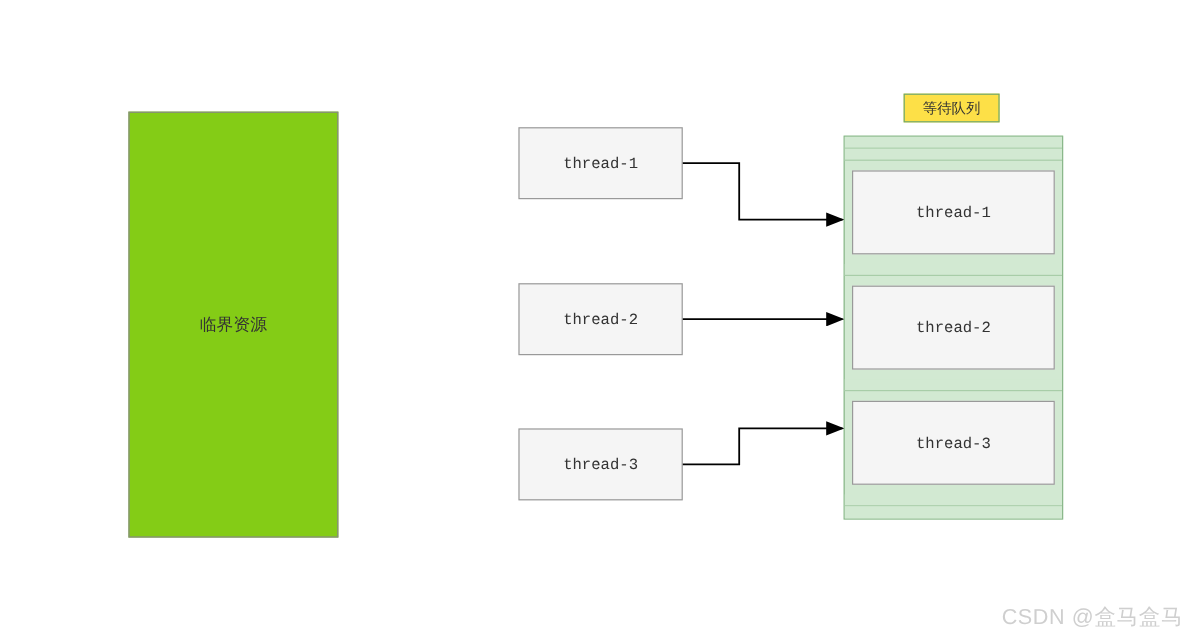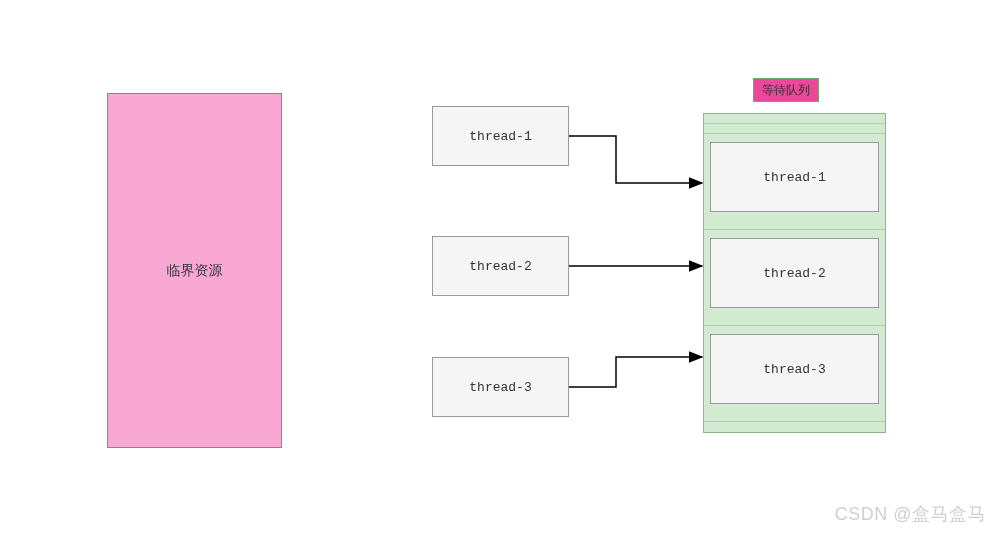--- a/index.html
+++ b/index.html
@@ -9,21 +9,21 @@
       position: relative;
       background: #ffffff;
       font-family: "Microsoft YaHei", "SimSun", Arial, sans-serif;
     }
     .critical-resource {
       position: absolute;
       left: 107px;
       top: 93px;
       width: 175px;
       height: 355px;
-      background: #f9a8d4;
+      background: #84cc16;
       border: 1px solid #888;
       display: flex;
       align-items: center;
       justify-content: center;
       font-size: 14px;
       color: #333;
     }
     .thread-box {
       position: absolute;
       width: 137px;
@@ -34,23 +34,23 @@
       align-items: center;
       justify-content: center;
       font-family: "Consolas", "Courier New", monospace;
       font-size: 13px;
       color: #333;
     }
     .queue-header {
       position: absolute;
       left: 753px;
       top: 78px;
-      width: 66px;
+      width: 80px;
       height: 24px;
-      background: #ec4899;
+      background: #fde047;
       border: 1px solid #6fa86f;
       display: flex;
       align-items: center;
       justify-content: center;
       font-size: 12px;
       color: #333;
     }
     .queue-container {
       position: absolute;
       left: 703px;

